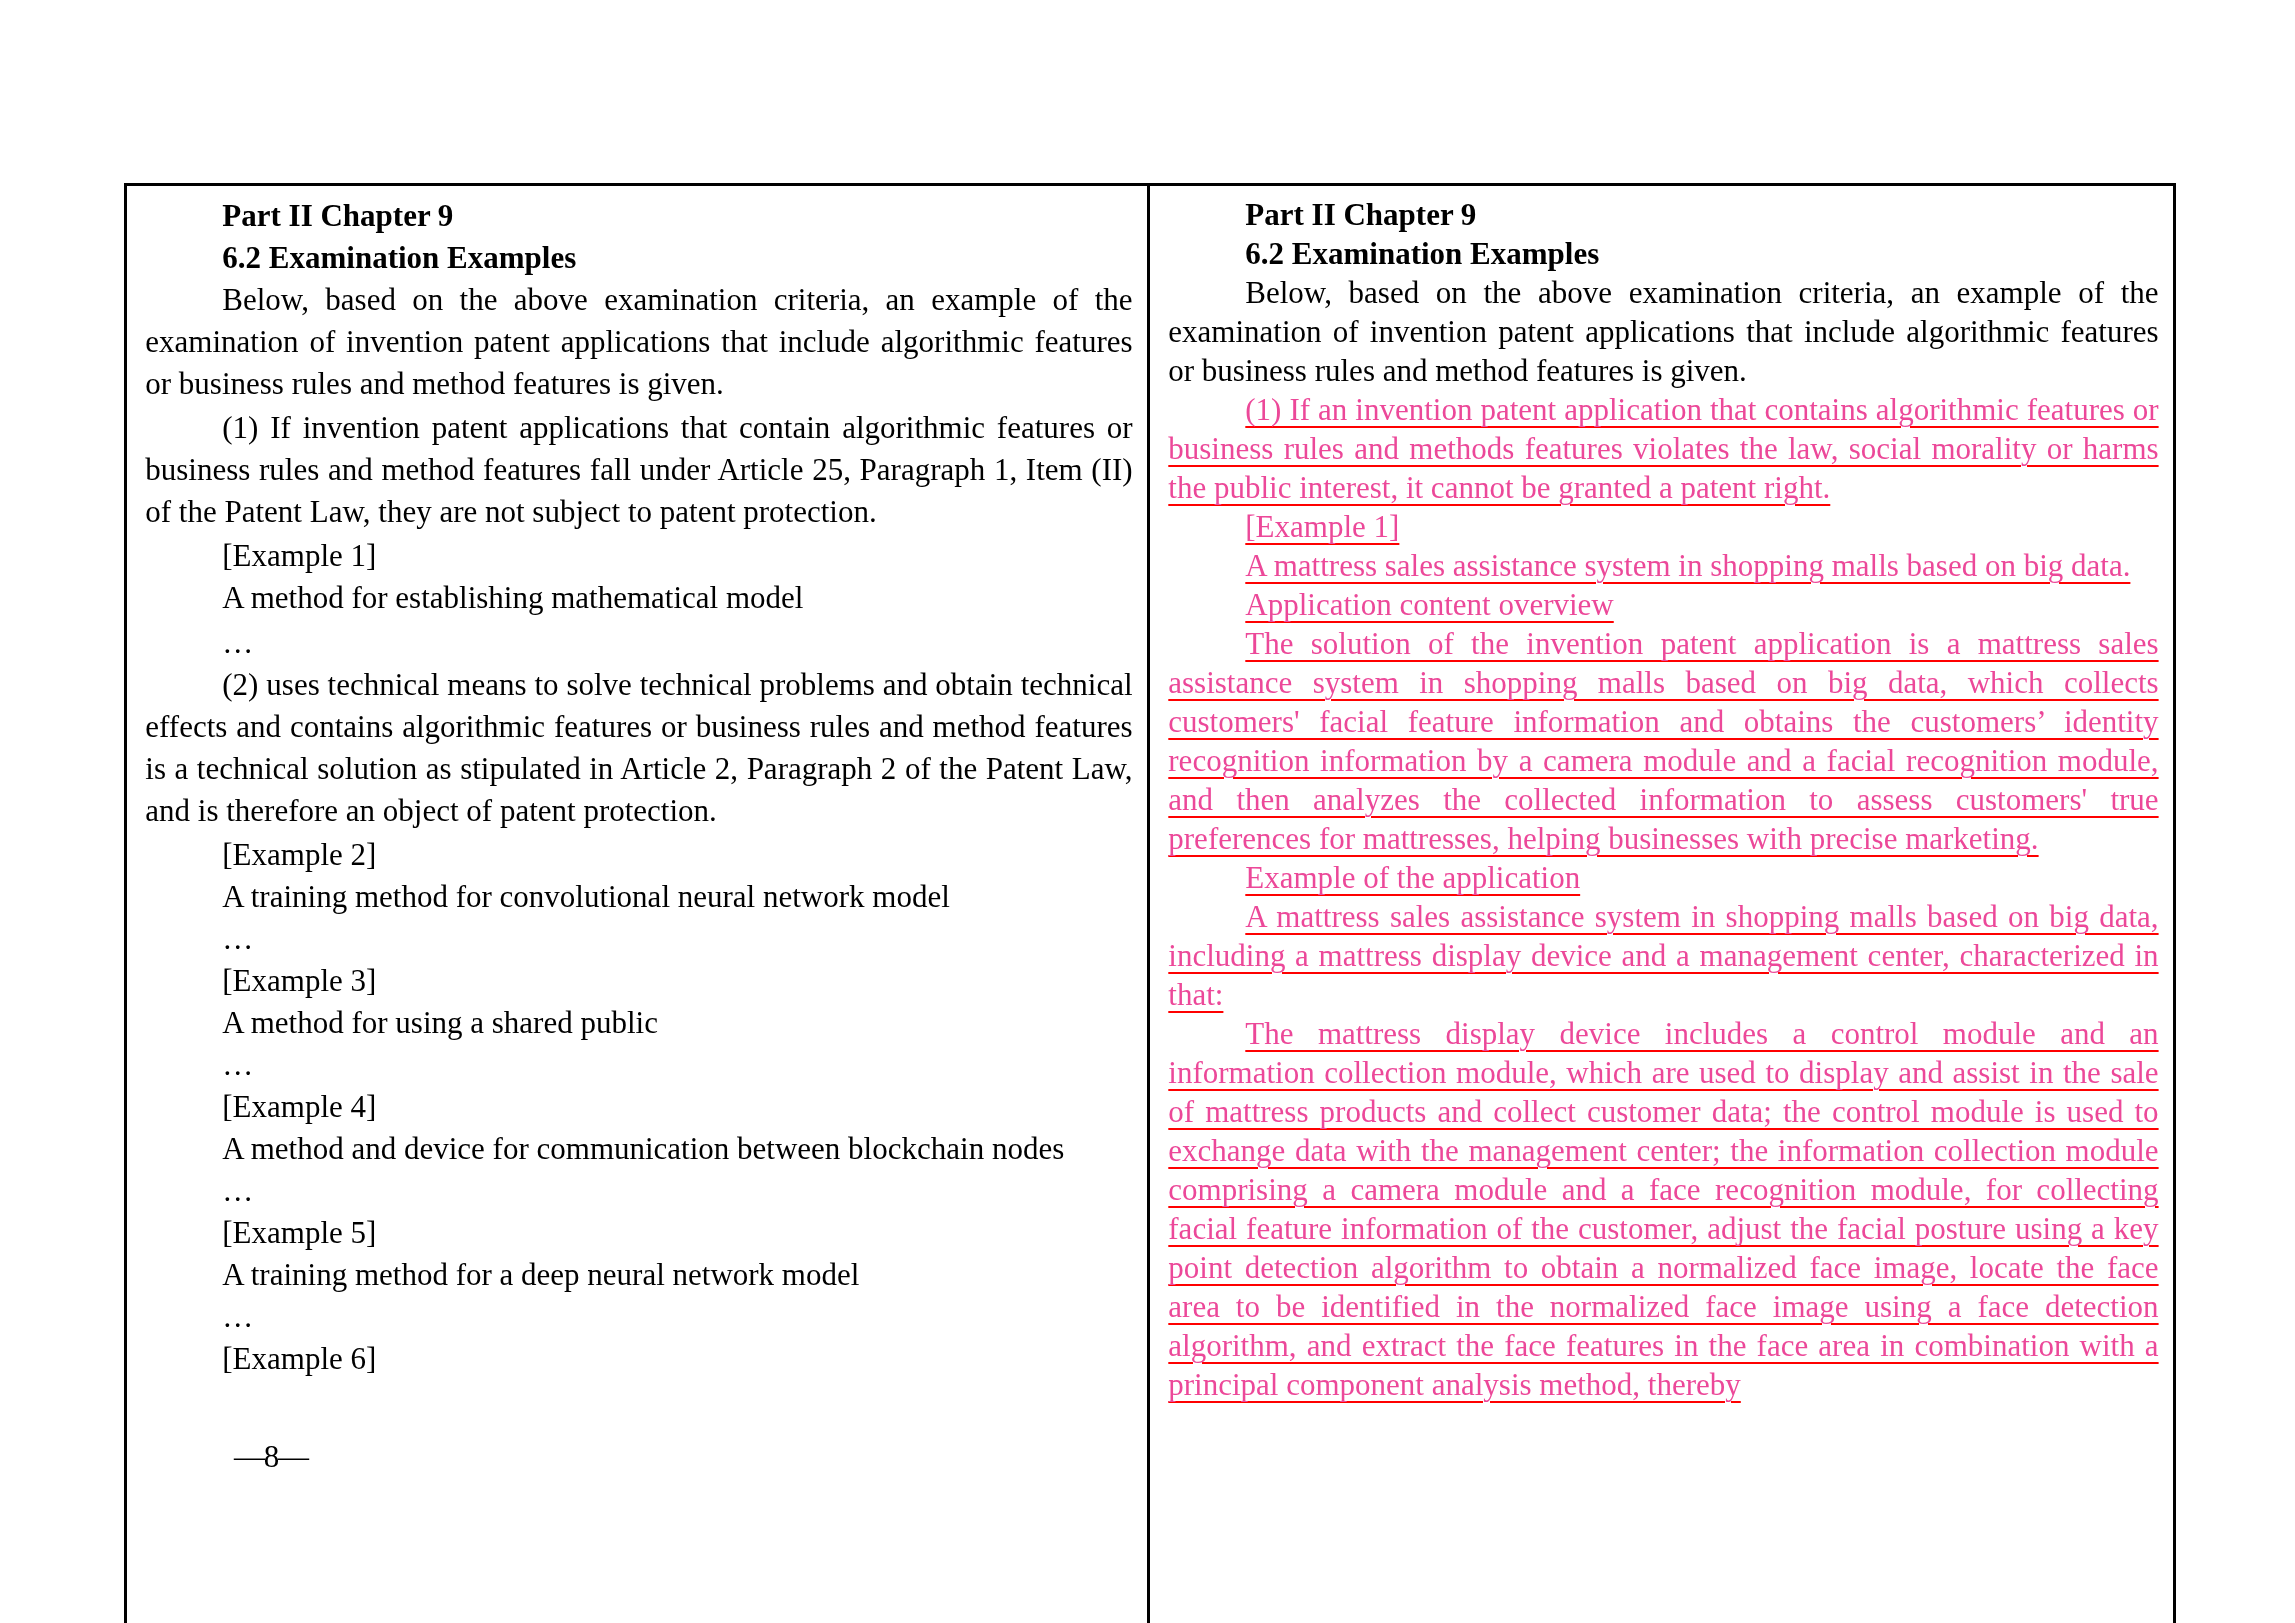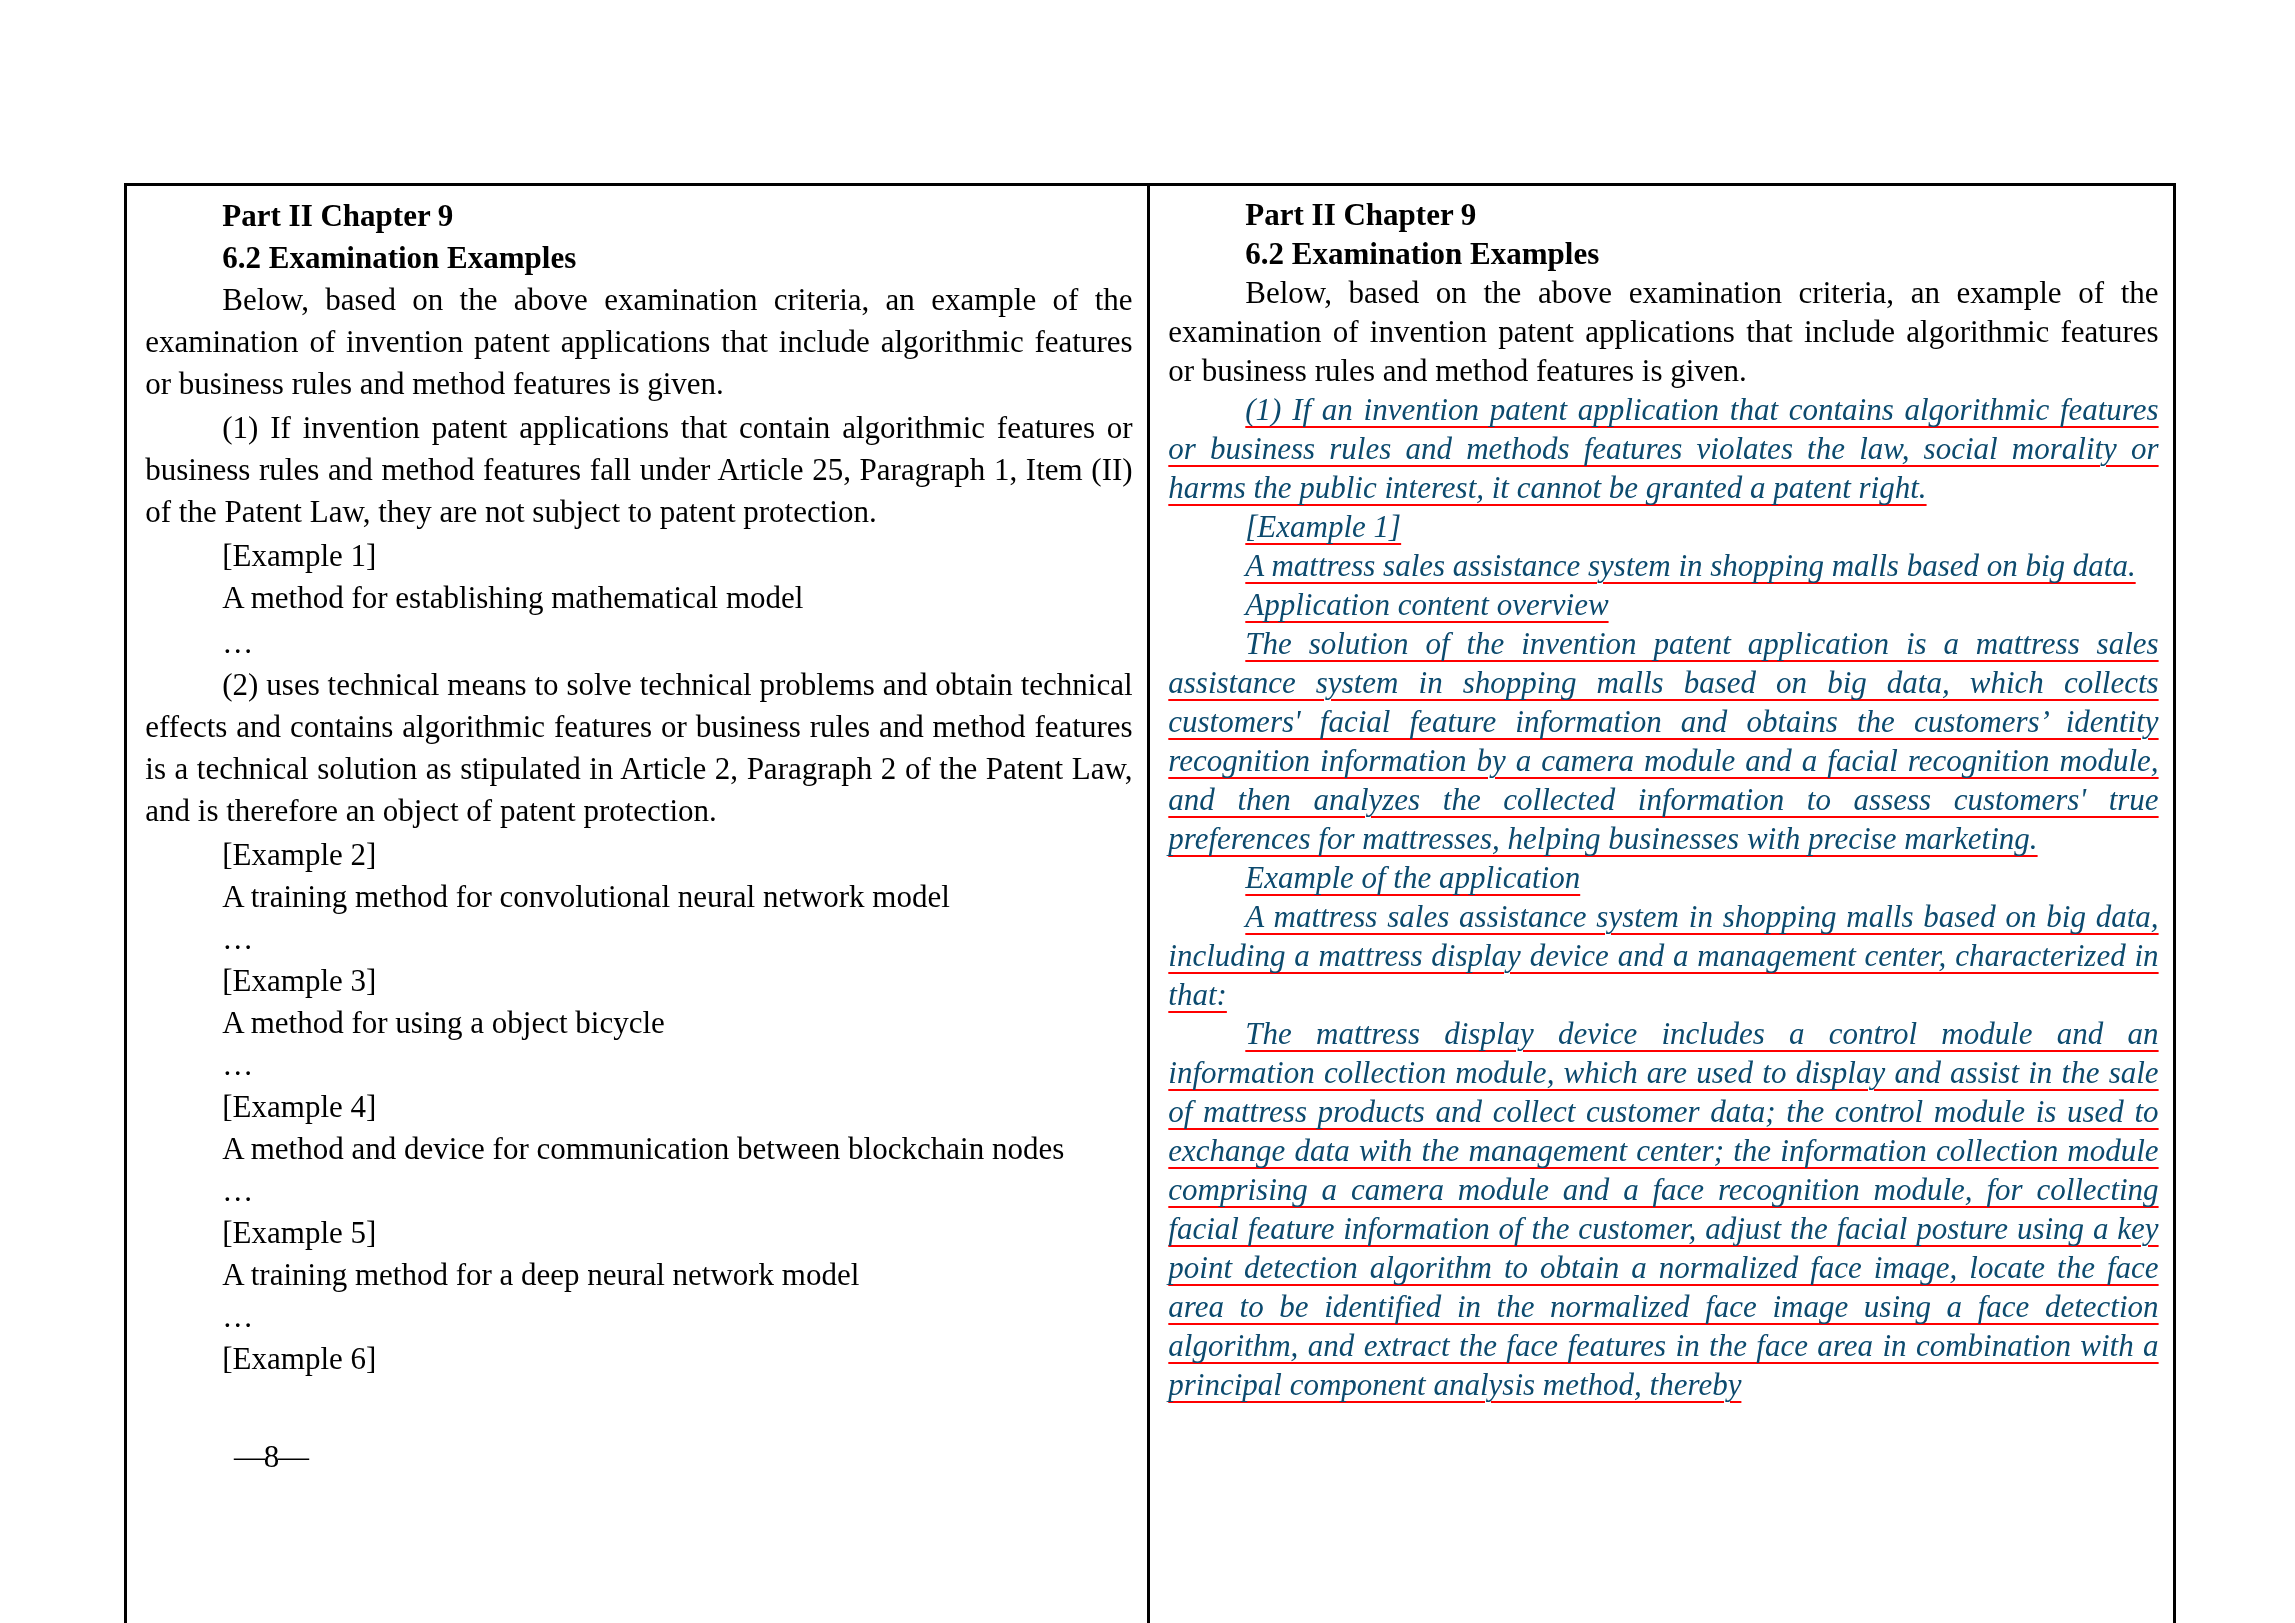--- a/index.html
+++ b/index.html
@@ -48,26 +48,25 @@
     word-spacing: 0;
   }
   .indent { text-indent: 77px; }
   .bold { font-weight: bold; }
   .col-left .p { line-height: 42px; }
   .col-left .gap { margin-top: 2px; }
   .col-left .gap-small { margin-top: 2.6px; }
   .col-left .ellip { line-height: 42px; letter-spacing: 1.3px; }
   .col-right .p { line-height: 39px; }
   .red {
-    color: #0c4a6e;
+    color: #ec4899;
     text-decoration: underline;
     text-decoration-color: #ff0000;
     text-decoration-thickness: 2px;
     text-underline-offset: 5.9px;
-    font-style: italic;
   }
   .page-number {
     position: absolute;
     left: 234px;
     top: 1437px;
     font-size: 31px;
     line-height: 39px;
     font-family: "Liberation Serif", "DejaVu Serif", serif;
     letter-spacing: -1.3px;
   }
@@ -85,21 +84,21 @@
     <p class="p indent gap">[Example 1]</p>
     <p class="p indent">A method for establishing mathematical model</p>
     <p class="p indent ellip gap-small">…</p>
     <p class="p indent">(2) uses technical means to solve technical problems and obtain technical effects and contains algorithmic features or business rules and method features is a technical solution as stipulated in Article 2, Paragraph 2 of the Patent Law, and is therefore an object of patent protection.</p>
 
     <p class="p indent gap">[Example 2]</p>
     <p class="p indent">A training method for convolutional neural network model</p>
     <p class="p indent ellip">…</p>
 
     <p class="p indent">[Example 3]</p>
-    <p class="p indent">A method for using a object bicycle</p>
+    <p class="p indent">A method for using a shared public</p>
     <p class="p indent ellip">…</p>
 
     <p class="p indent">[Example 4]</p>
     <p class="p indent">A method and device for communication between blockchain nodes</p>
     <p class="p indent ellip">…</p>
 
     <p class="p indent">[Example 5]</p>
     <p class="p indent">A training method for a deep neural network model</p>
     <p class="p indent ellip">…</p>
 

